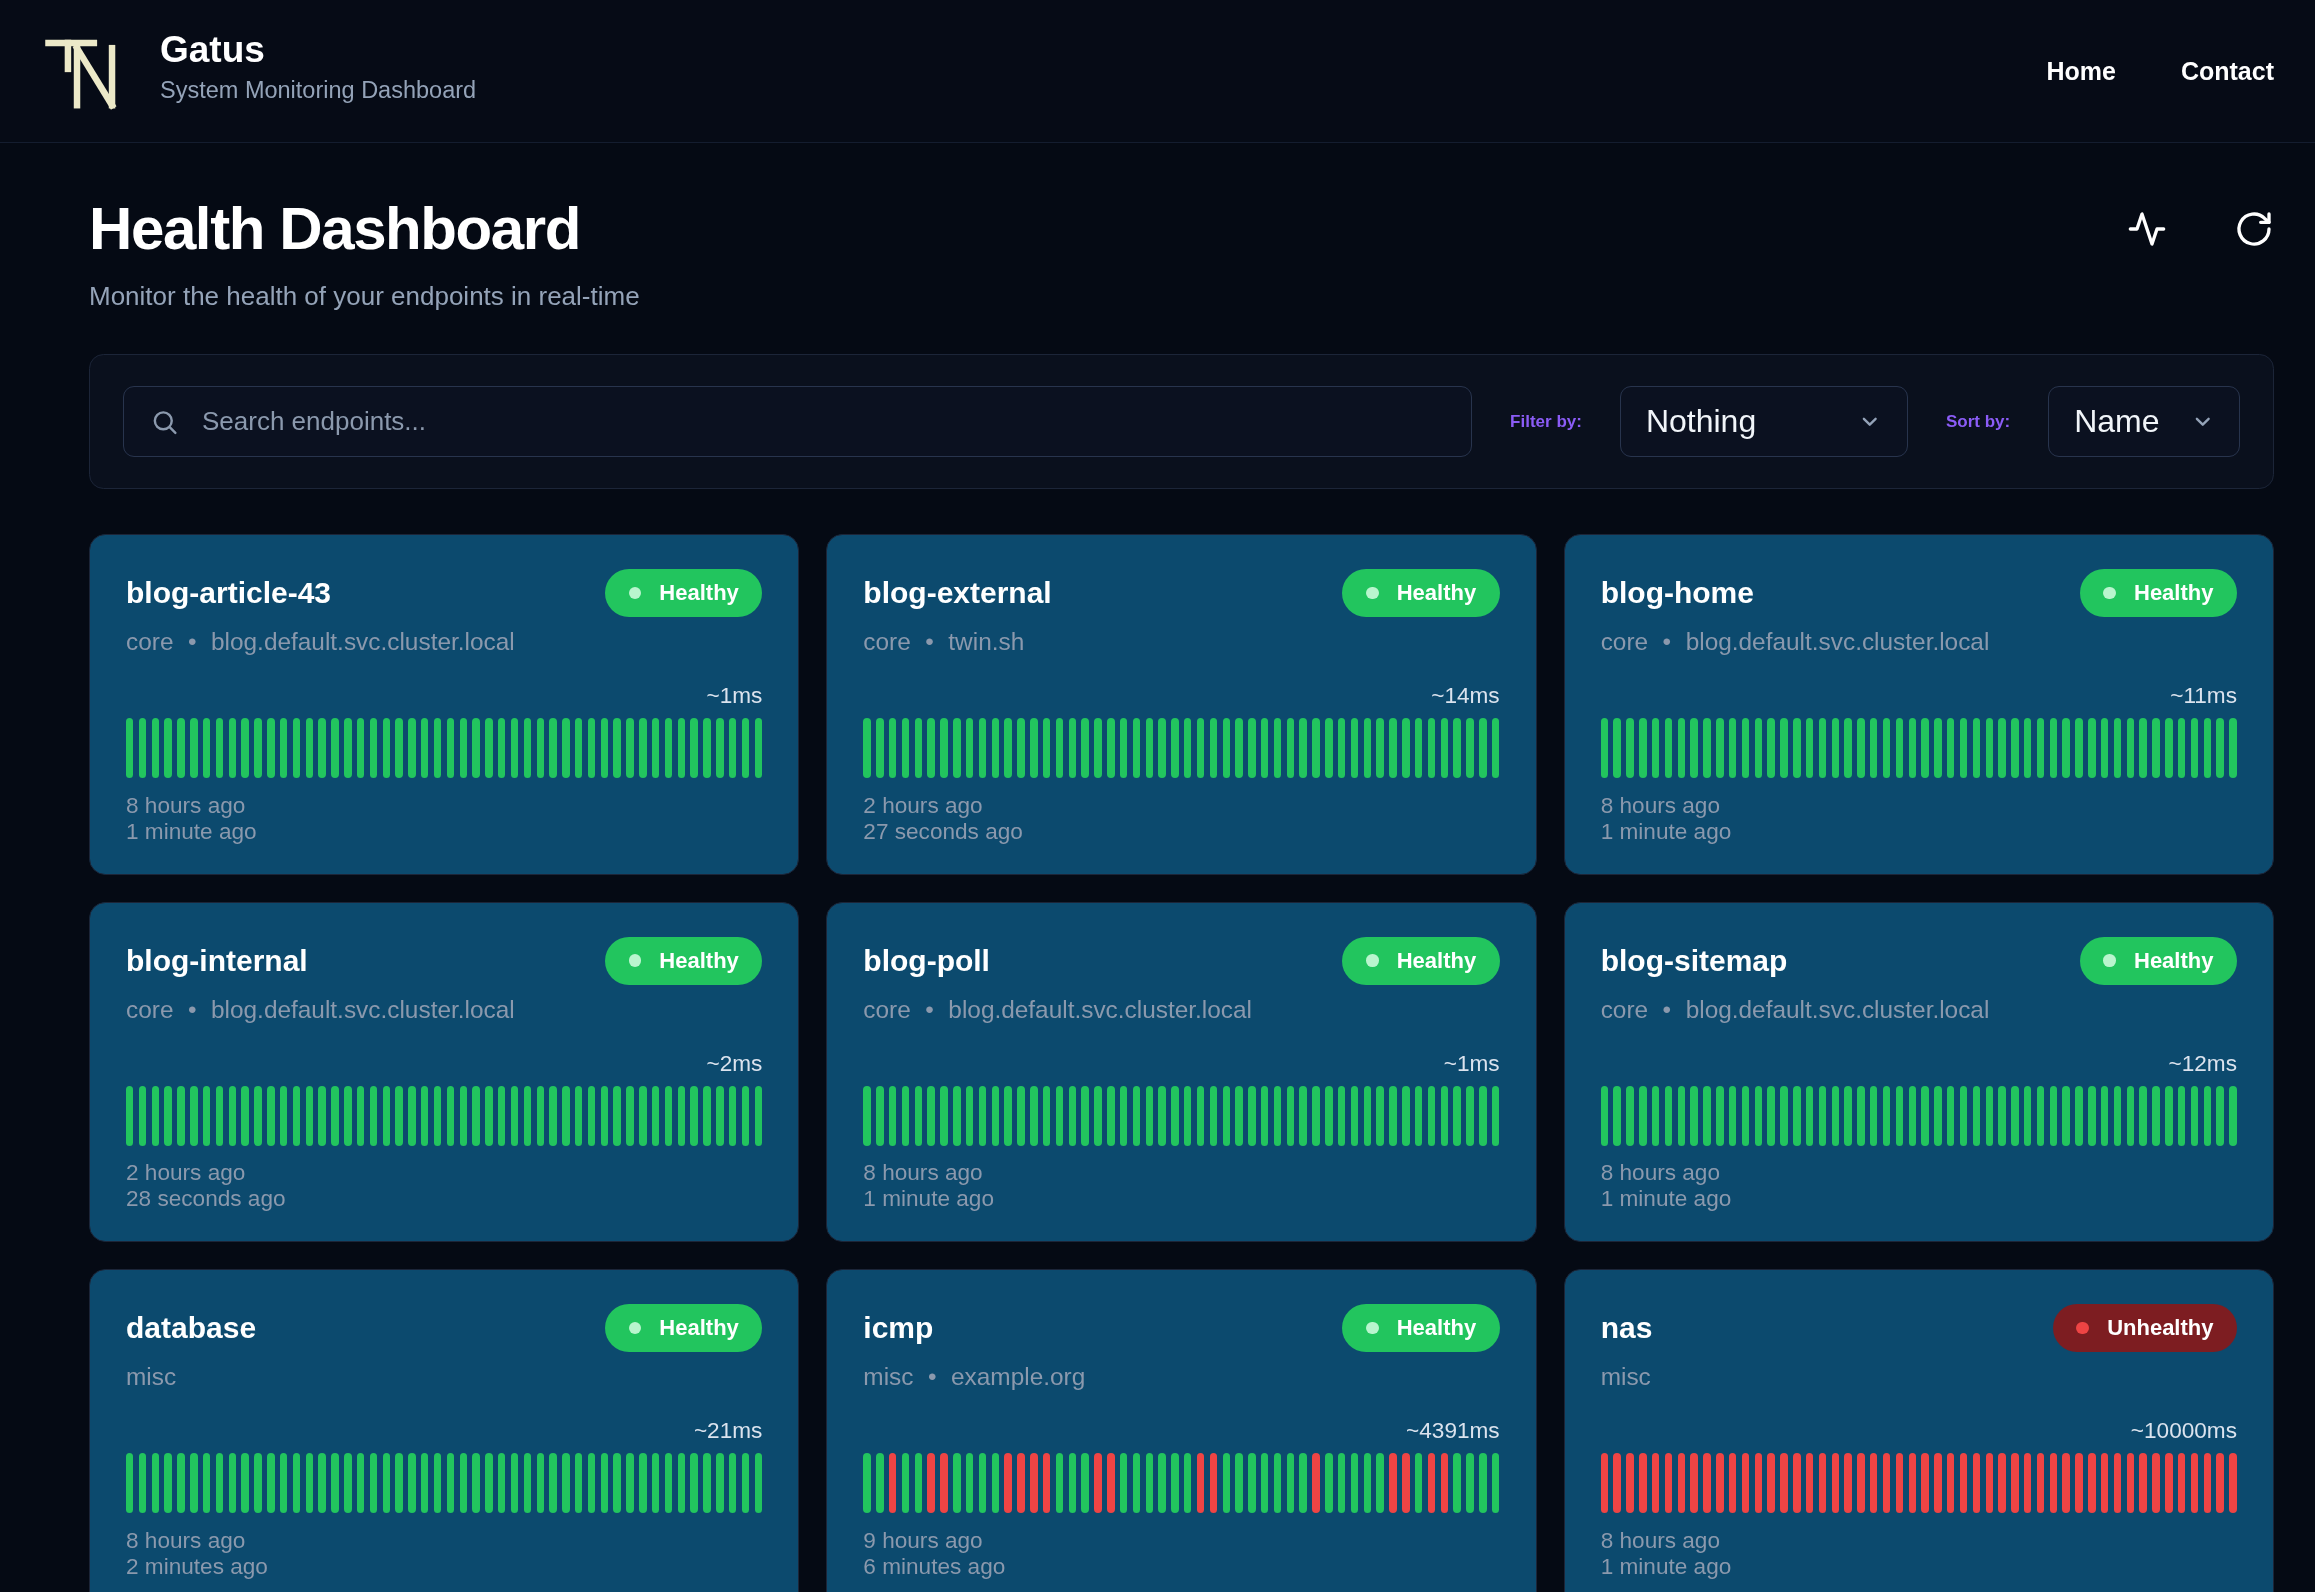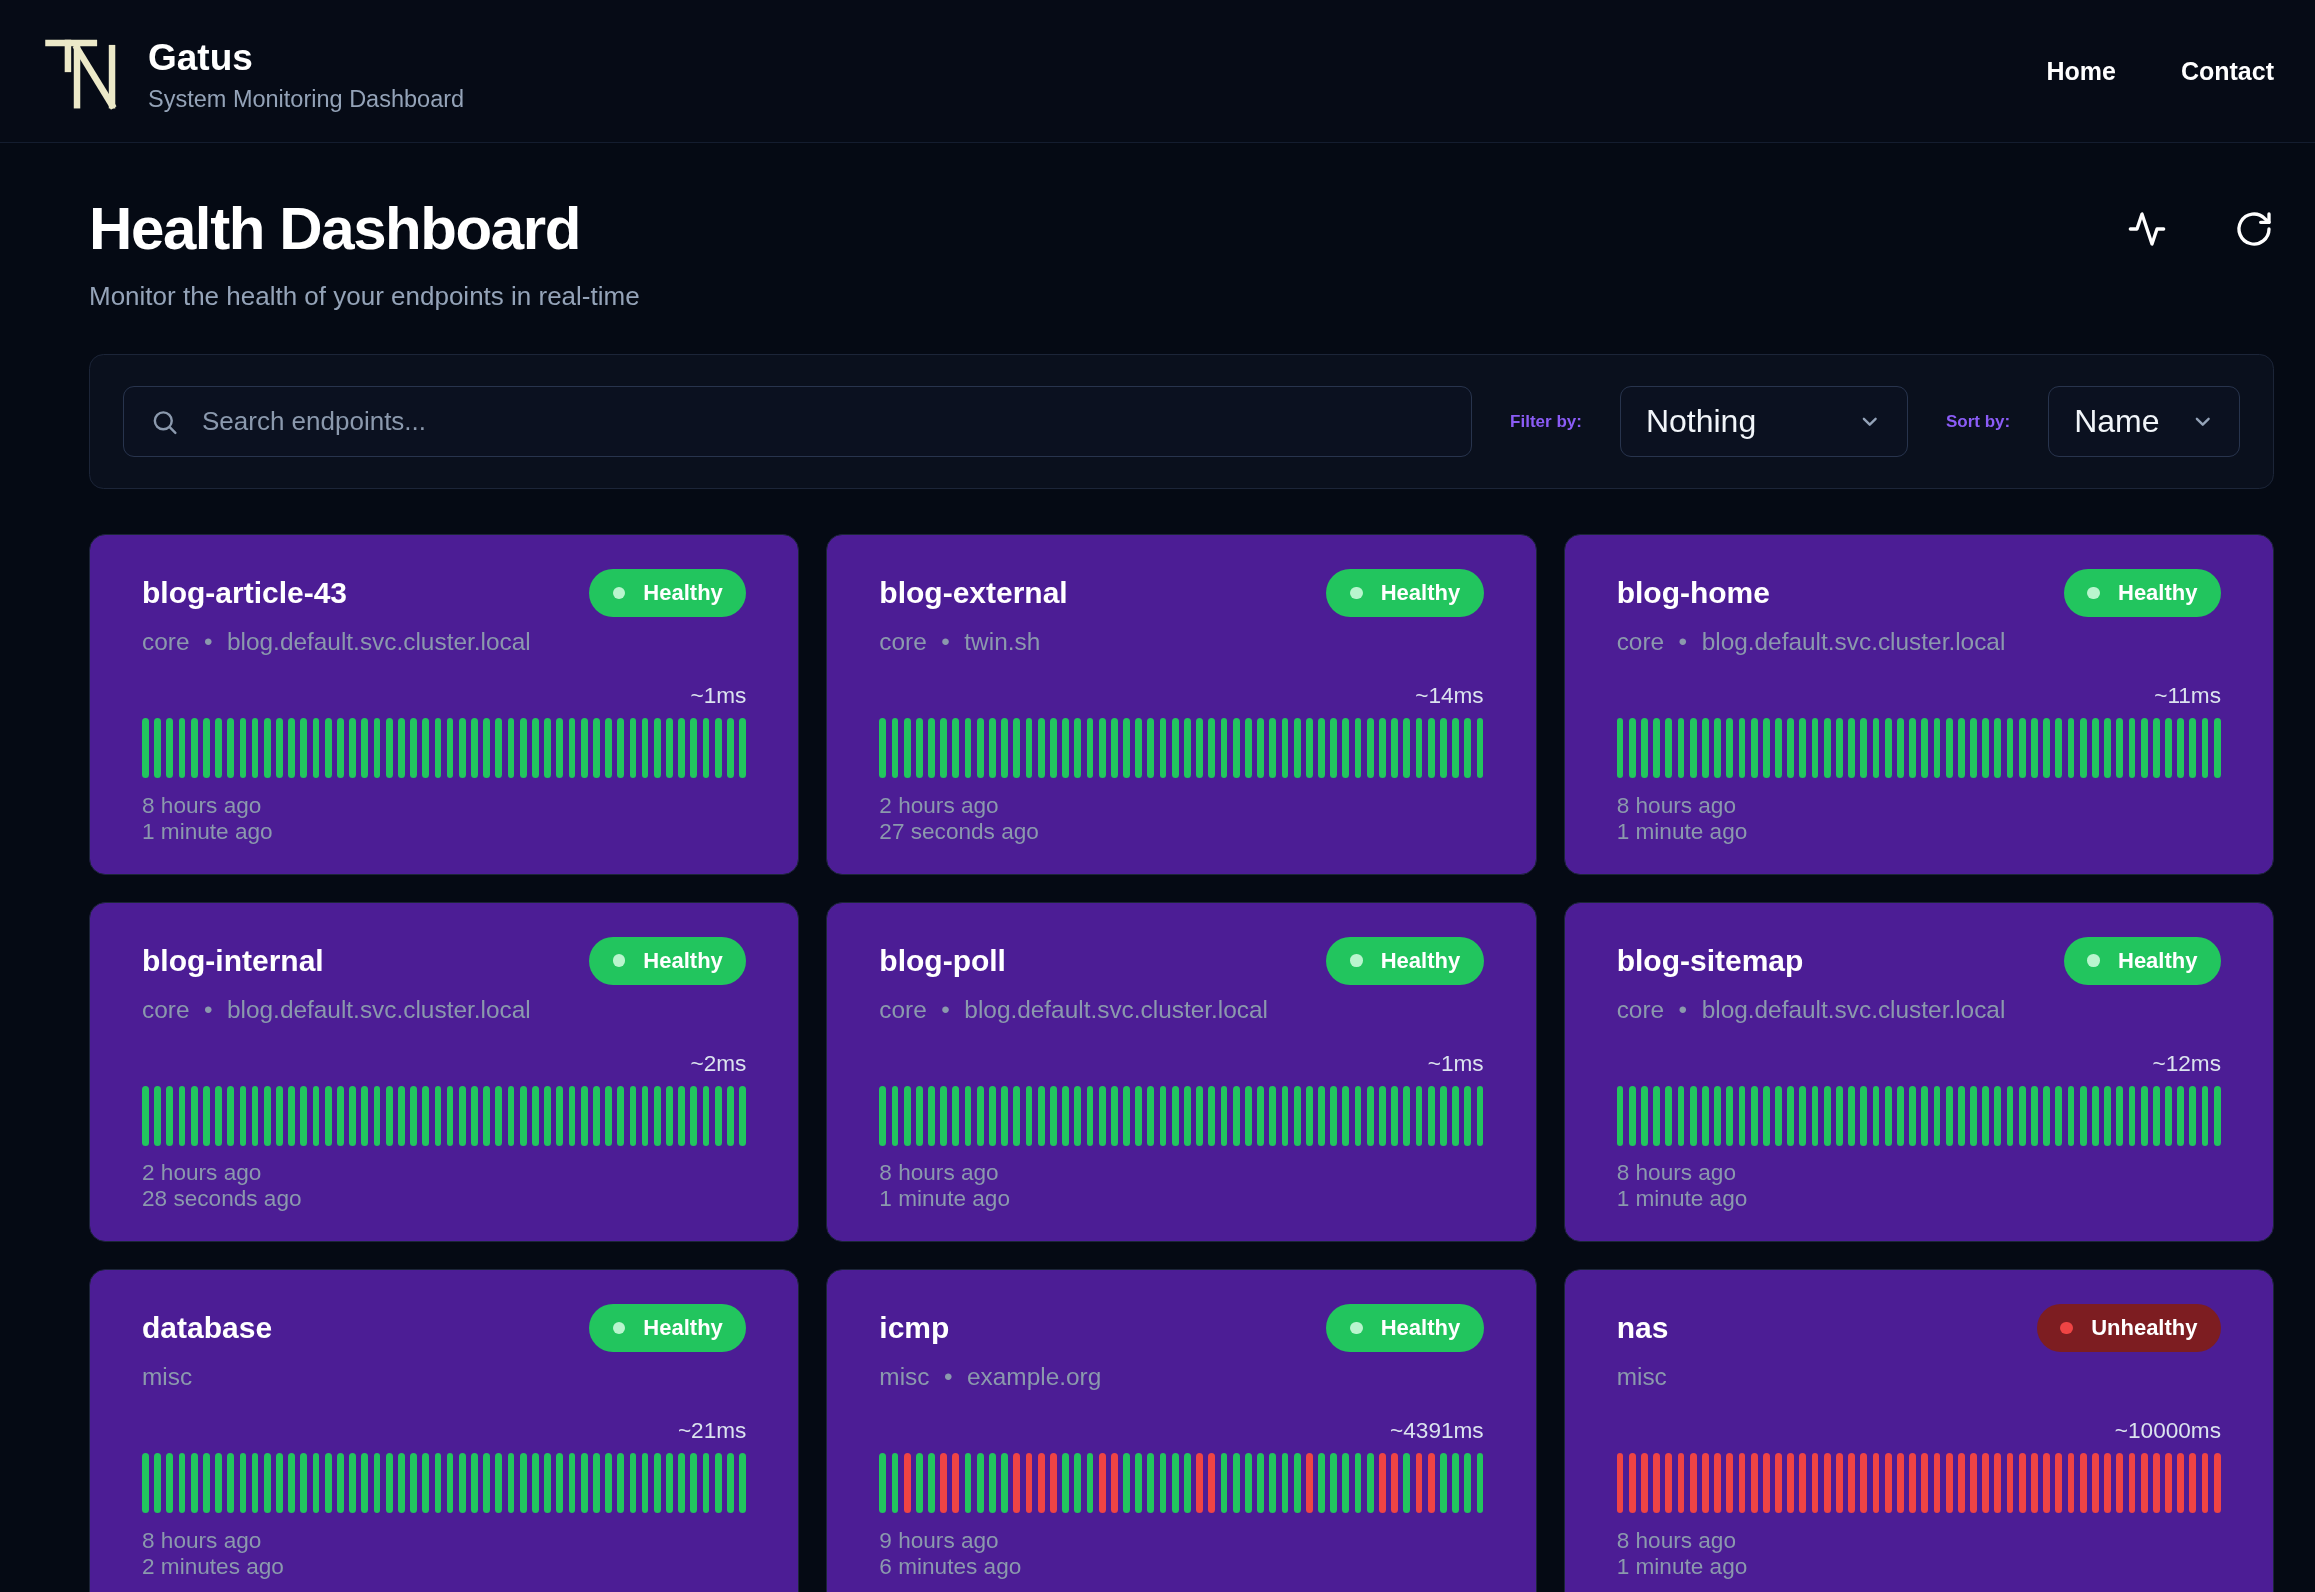--- a/index.html
+++ b/index.html
@@ -16,21 +16,21 @@
   
   .site-header {
     height: 143px;
     display: flex;
     align-items: center;
     justify-content: space-between;
     padding: 0 42px;
     background: #060b16;
     border-bottom: 0.9px solid #141d2f;
   }
-  .brand { display: flex; align-items: flex-end; gap: 23px; }
+  .brand { display: flex; align-items: flex-start; gap: 35px; }
   .brand-logo { width: 83px; height: 83px; display: block; }
   .brand-title { font-size: 37px; font-weight: 700; line-height: 1.1; color: #ffffff; }
   .brand-subtitle { font-size: 23.5px; color: #94a3b8; margin-top: 7.2px; }
   .main-nav { display: flex; align-items: flex-start; gap: 65px; }
   .nav-link { font-size: 25px; font-weight: 600; color: #ffffff; cursor: pointer; }
 
   
   .page { padding: 0 42px; margin-left: 47px; }
   .page-title-row {
     margin-top: 51px;
@@ -87,24 +87,24 @@
   .select-box svg { width: 23.5px; height: 23.5px; stroke: #94a3b8; fill: none; stroke-width: 2.4; stroke-linecap: round; stroke-linejoin: round; }
 
   
   .endpoint-grid {
     margin: 45px 0 42px;
     display: grid;
     grid-template-columns: repeat(3, 1fr);
     gap: 27px;
   }
   .endpoint-card {
-    background: #4c1d95;
+    background: #0c4a6e;
     border: 0.9px solid #1c2538;
     border-radius: 16.3px;
-    padding: 34px 52px 29px;
+    padding: 34px 36px 29px;
     cursor: pointer;
   }
   .card-head { display: flex; justify-content: space-between; align-items: center; }
   .endpoint-name { font-size: 30px; font-weight: 700; color: #ffffff; }
   .status-badge {
     display: flex; align-items: center; gap: 18px;
     padding: 11px 23.5px;
     border-radius: 904px;
     font-size: 22px; font-weight: 700; color: #ffffff;
   }

